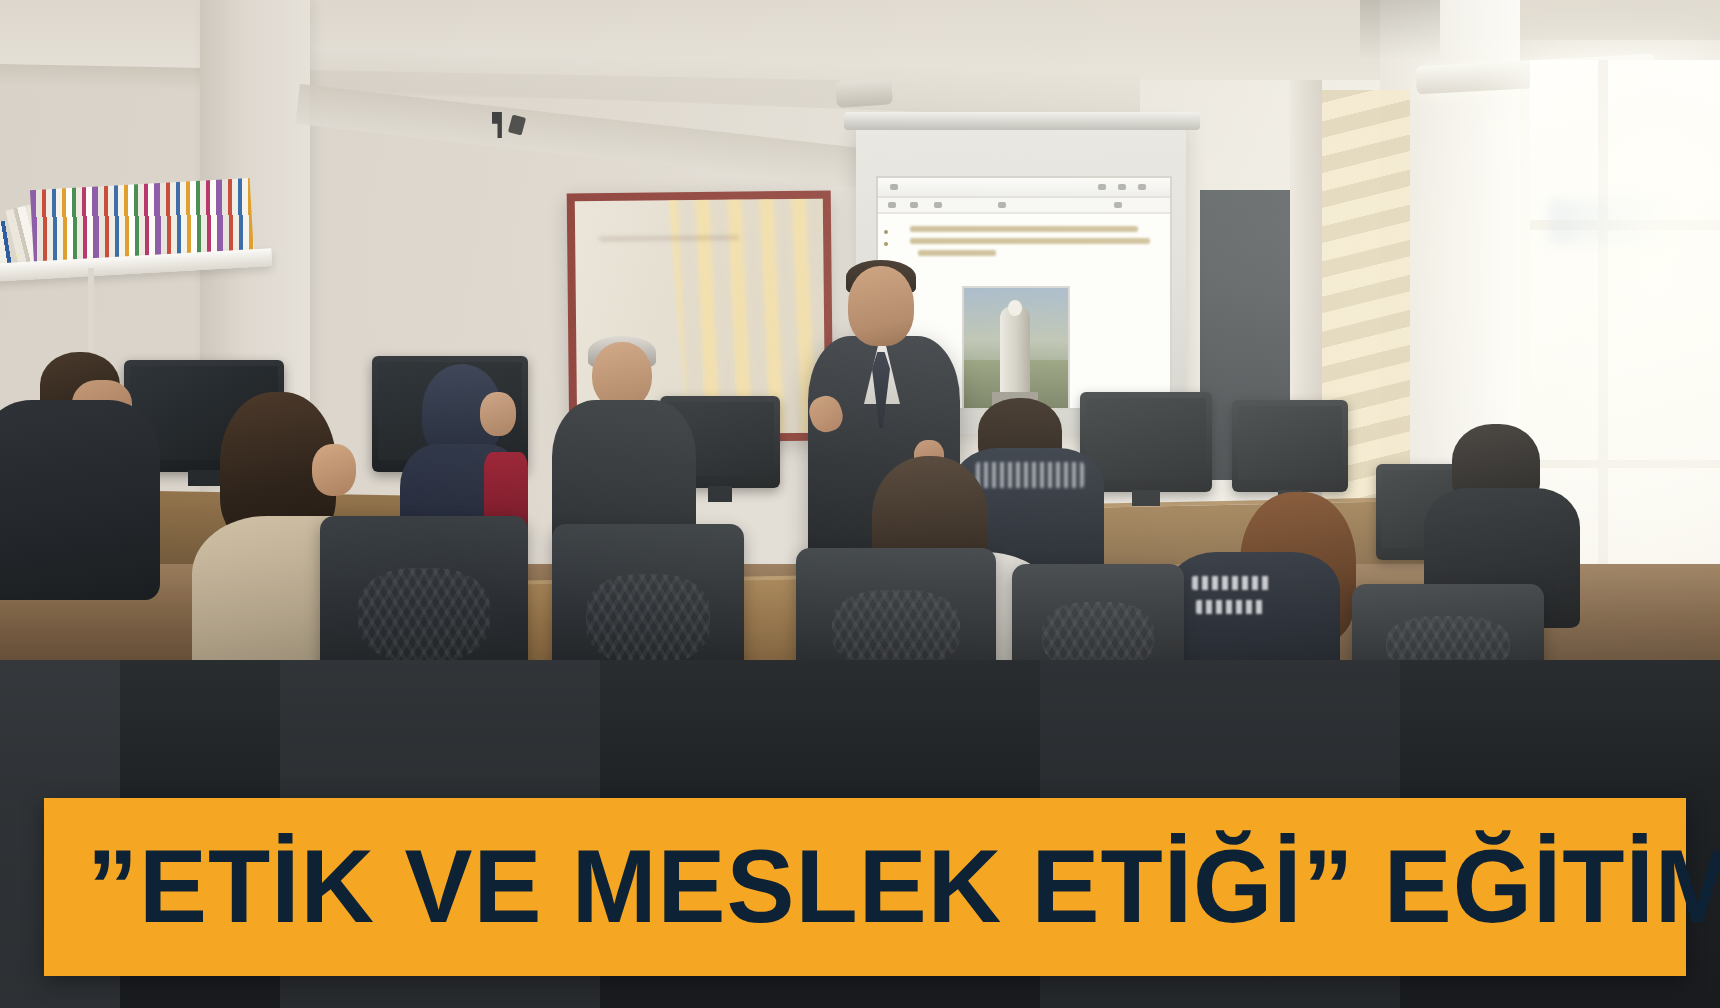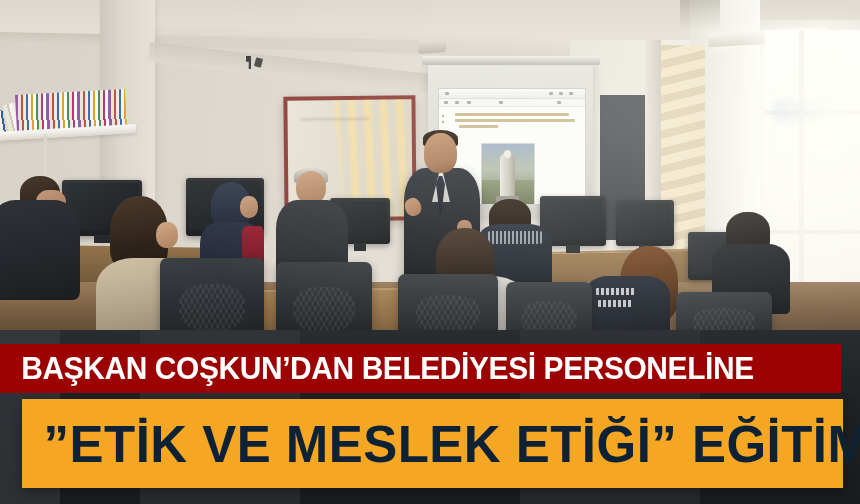--- a/index.html
+++ b/index.html
@@ -751,21 +751,18 @@
     <div class="chair" style="left:676px; top:292px; width:96px; height:52px;">
       <div class="chair-mesh"></div>
     </div>
 
     <div class="photo-grade"></div>
   </div>
 
   <div class="dark-bottom"></div>
   <div class="dark-bottom-shapes"></div>
 
-  <div class="banner-red">
-    <div class="banner-red-text">BAŞKAN COŞKUN’DAN BELEDİYESİ PERSONELİNE</div>
-  </div>
 
   <div class="banner-orange">
     <div class="banner-orange-text">”ETİK VE MESLEK ETİĞİ” EĞİTİMİ</div>
   </div>
 
 </div>
 
 </body></html>

